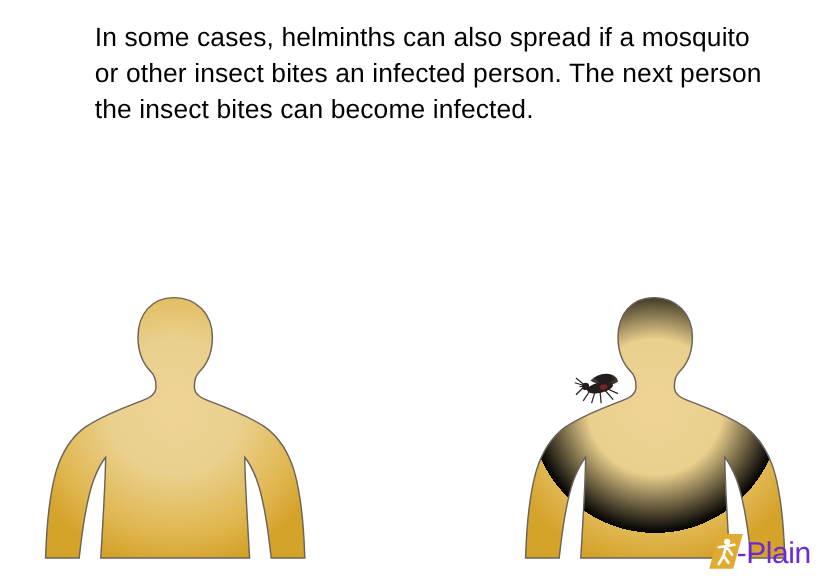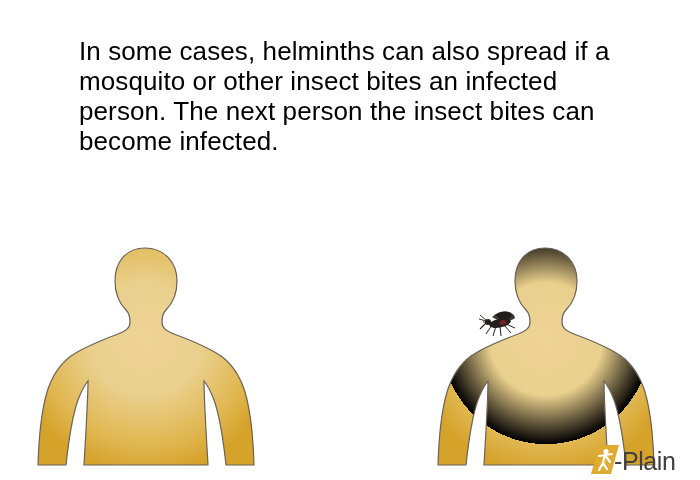--- a/index.html
+++ b/index.html
@@ -13,23 +13,23 @@
     height: 480px;
     background: #ffffff;
     overflow: hidden;
     font-family: "Liberation Sans", sans-serif;
   }
 
   
   #caption {
     position: absolute;
     left: 79px;
-    top: 36px;
+    top: 16px;
     width: 560px;
-    font-size: 26px;
+    font-size: 22px;
     line-height: 30px;
     color: #000000;
     letter-spacing: 0.1px;
     white-space: pre-line;
   }
 
   
   #illustration {
     position: absolute;
     left: 0;
@@ -53,21 +53,21 @@
     bottom: 2px;
     width: 110px;
     height: 36px;
   }
   #logo-text {
     position: absolute;
     left: 28px;
     bottom: 2px;
     font-size: 25px;
     font-weight: 400;
-    color: #404040;
+    color: #6d28d9;
     letter-spacing: -0.4px;
     font-family: "Liberation Sans", sans-serif;
   }
   #logo-mark {
     position: absolute;
     left: 0px;
     bottom: 1px;
     width: 36px;
     height: 34px;
   }

